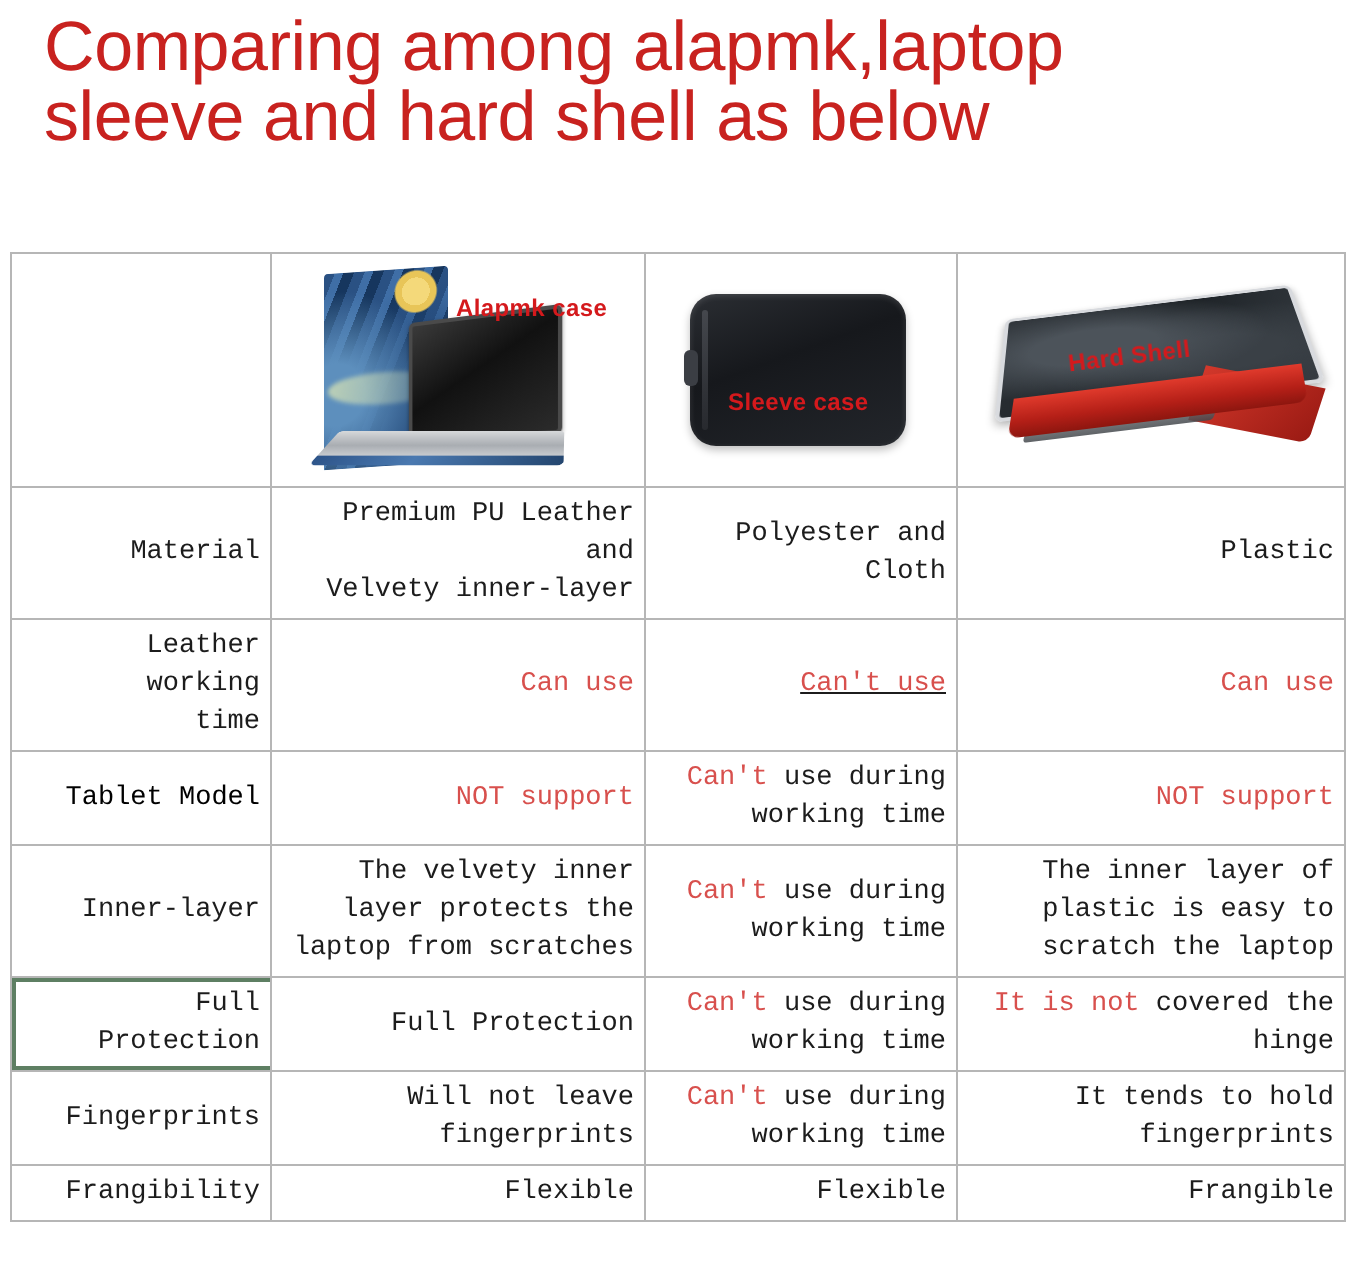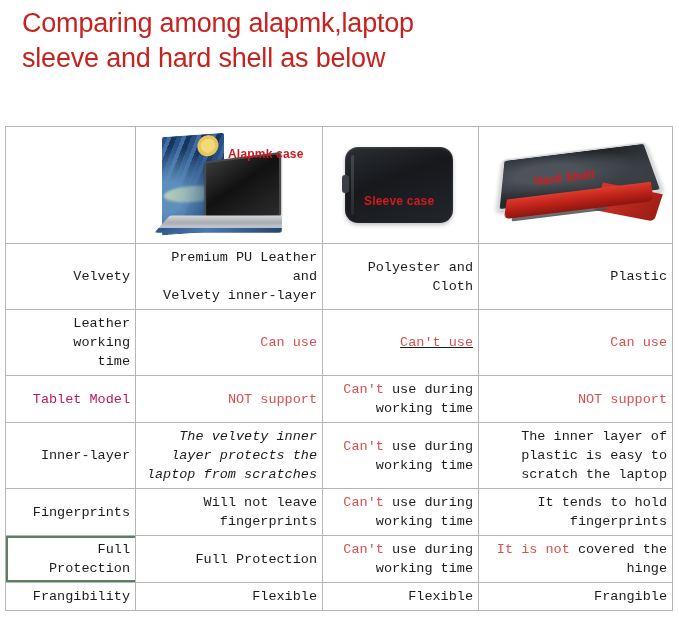--- a/index.html
+++ b/index.html
@@ -12,21 +12,21 @@
     height: 635px;
     overflow: hidden;
     font-family: "Liberation Sans", sans-serif;
     -webkit-font-smoothing: antialiased;
   }
 
   
   #headline {
     color: #c8221f;
     font-family: "Liberation Sans", sans-serif;
-    font-size: 27px;
+    font-size: 35px;
     line-height: 35px;
     font-weight: 400;
     padding: 6px 0 0 22px;
     white-space: pre-line;
     letter-spacing: -0.2px;
   }
 
   
   #compare-wrap {
     position: absolute;
@@ -47,21 +47,21 @@
     text-align: right;
     vertical-align: middle;
     padding: 4px 5px;
     line-height: 19px;
   }
   td.rowhead {
     text-align: left;
     padding-left: 7px;
     white-space: pre-line;
   }
-  td.rowhead.red { color: #be185d; }
+  td.rowhead.red { color: #000000; }
   td.sel {
     box-shadow: inset 2px 0 0 #5e7f63, inset 0 2px 0 #5e7f63, inset 0 -2px 0 #5e7f63;
   }
   .red { color: #d8504d; }
 
   col.c0 { width: 130px; }
   col.c1 { width: 187px; }
   col.c2 { width: 156px; }
   col.c3 { width: 194px; }
 
@@ -253,21 +253,21 @@
               <div class="hs-kick"></div>
               <div class="hs-foot"></div>
               <div class="hs-shell"></div>
             </div>
             <div class="imglabel" style="left:55px;top:42px;transform:rotate(-7deg);">Hard Shell</div>
           </div>
         </td>
       </tr>
 
     <tr>
-          <td class="rowhead">Velvety</td>
+          <td class="rowhead">Material</td>
           <td style="white-space: pre-line; font-family: Liberation Mono, monospace;">Premium PU Leather and
 Velvety inner-layer</td>
           <td style="white-space: pre-line;">Polyester and Cloth</td>
           <td style="white-space: pre-line; padding-left: 15px;">Plastic</td>
         </tr>
         <tr>
           <td class="rowhead">Leather working
 time</td>
           <td style="white-space: pre-line;"><span class="red">Can use</span></td>
           <td style="white-space: pre-line; text-decoration: underline;"><span class="red">Can't use</span></td>
@@ -275,47 +275,47 @@
         </tr>
         <tr>
           <td class="rowhead red">Tablet Model</td>
           <td style="white-space: pre-line;"><span class="red">NOT support</span></td>
           <td style="white-space: pre-line;"><span class="red">Can't</span><span> use during
 working time</span></td>
           <td style="white-space: pre-line;"><span class="red">NOT support</span></td>
         </tr>
         <tr>
           <td class="rowhead">Inner-layer</td>
-          <td style="white-space: pre-line; font-style: italic;">The velvety inner
+          <td style="white-space: pre-line;">The velvety inner
 layer protects the
 laptop from scratches</td>
           <td style="white-space: pre-line;"><span class="red">Can't</span><span> use during
 working time</span></td>
           <td style="white-space: pre-line;">The inner layer of
 plastic is easy to
 scratch the laptop</td>
         </tr>
         <tr>
+          <td class="rowhead sel">Full Protection</td>
+          <td style="white-space: pre-line;">Full Protection</td>
+          <td style="white-space: pre-line;"><span class="red">Can't</span><span> use during
+working time</span></td>
+          <td style="white-space: pre-line;"><span class="red">It is not</span><span> covered the
+hinge</span></td>
+        </tr>
+        <tr>
           <td class="rowhead">Fingerprints</td>
           <td style="white-space: pre-line;">Will not leave
 fingerprints</td>
           <td style="white-space: pre-line;"><span class="red">Can't</span><span> use during
 working time</span></td>
           <td style="white-space: pre-line;">It tends to hold
 fingerprints</td>
         </tr>
         <tr>
-          <td class="rowhead sel">Full Protection</td>
-          <td style="white-space: pre-line;">Full Protection</td>
-          <td style="white-space: pre-line;"><span class="red">Can't</span><span> use during
-working time</span></td>
-          <td style="white-space: pre-line;"><span class="red">It is not</span><span> covered the
-hinge</span></td>
-        </tr>
-        <tr>
           <td class="rowhead">Frangibility</td>
           <td style="white-space: pre-line;">Flexible</td>
           <td style="white-space: pre-line;">Flexible</td>
           <td style="white-space: pre-line;">Frangible</td>
         </tr>
       </tbody>
   </table>
 </div>
 
 </body></html>

